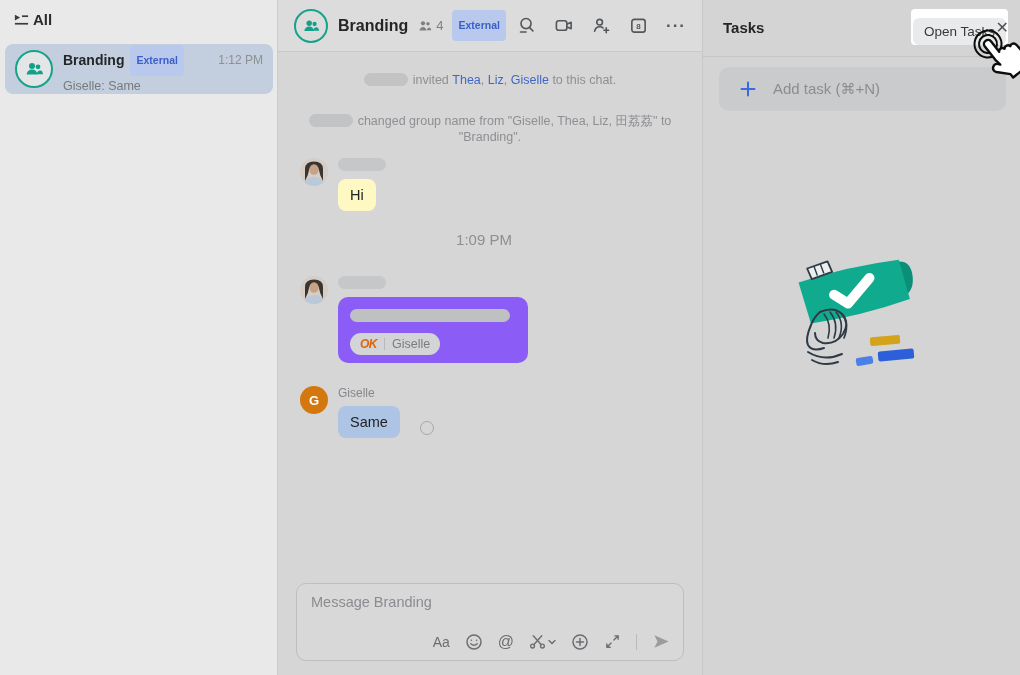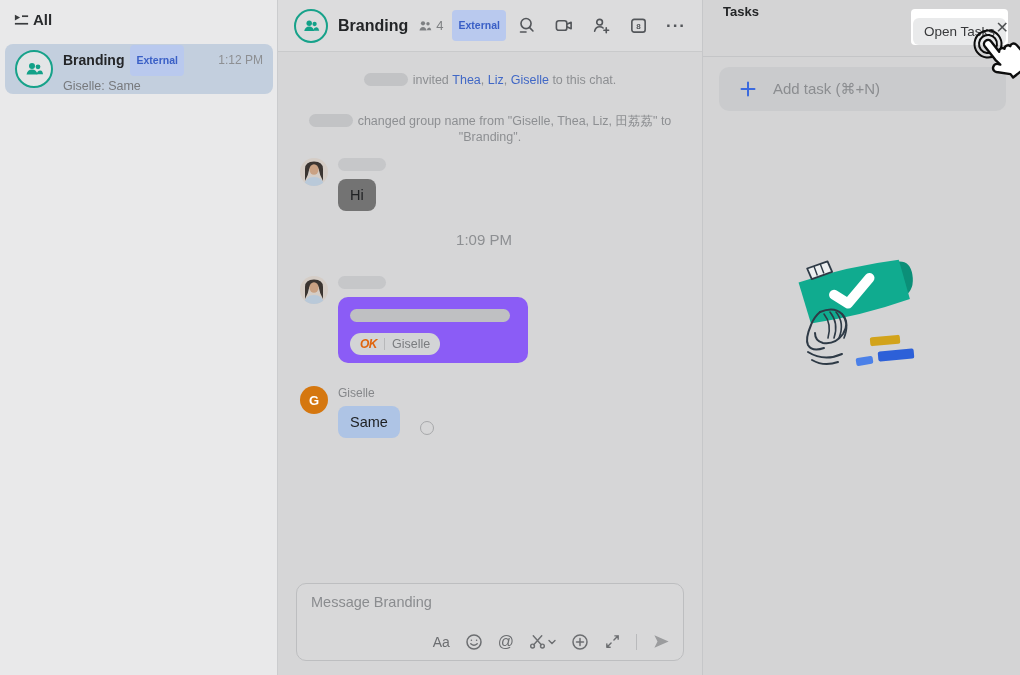--- a/index.html
+++ b/index.html
@@ -42,21 +42,21 @@
 
   .sysline { position:absolute; left:0; right:0; text-align:center; font-size:12.5px; color:#8d8f92; }
   .sysline .link { color:#4168c6; text-decoration:none; font-weight:500; cursor:pointer; }
   .redact-pill { display:inline-block; width:44px; height:13px; background:#c2c3c5;
                  border-radius:7px; vertical-align:-2px; margin-right:5px; }
 
   .msg { position:absolute; display:flex; gap:10px; }
   .msg-avatar { width:28px; height:28px; border-radius:50%; overflow:hidden; flex:none; cursor:pointer; }
   .name-pill { width:48px; height:13px; background:#c6c7c9; border-radius:7px; margin-bottom:8px; }
   .name-text { font-size:12px; color:#85878a; margin-bottom:6px; }
-  .bubble { display:inline-block; background:#737373; color:#202224; font-size:14.5px;
+  .bubble { display:inline-block; background:#fef9c3; color:#202224; font-size:14.5px;
             padding:8px 12px; border-radius:8px; }
   .bubble.blue { background:#aec4e5; color:#1d1f21; }
   .big-bubble { width:190px; height:66px; background:#8b5cf6; border-radius:10px; padding:12px; }
   .redact-bar { width:160px; height:13px; background:#bfc0c2; border-radius:7px; }
   .reaction { display:inline-flex; align-items:center; gap:7px; margin-top:11px;
               background:#d3d4d6; border-radius:13px; padding:4px 10px; cursor:pointer; }
   .ok-emoji { font-size:12px; font-weight:800; font-style:italic; color:#e0650e; letter-spacing:-0.5px; }
   .reaction .vdiv { width:1px; height:12px; background:#b7b8ba; }
   .reaction .r-user { font-size:12.5px; color:#7a7c7f; }
   .time-divider { position:absolute; left:0; right:12px; text-align:center; font-size:15px; color:#8d8f92; }
@@ -77,21 +77,21 @@
   .comp-icons > * { cursor:pointer; }
   .aa-glyph { font-size:14px; color:#6c6e71; }
   .at-glyph { font-size:16px; font-weight:500; color:#6c6e71; }
   .ci-vdiv { width:1px; height:16px; background:#b9babc; cursor:default; }
   .scissors-wrap { display:flex; align-items:center; gap:2px; }
 
   
   #tasks { position:absolute; left:702px; top:0; width:318px; height:675px;
            background:#d4d4d5; border-left:1px solid #c6c7c9; }
   .t-header { position:absolute; left:0; top:0; right:0; height:57px; border-bottom:1px solid #c4c5c7; }
-  .t-title { position:absolute; left:20px; top:4px; font-size:13px; font-weight:700; color:#232527;text-align:right; }
+  .t-title { position:absolute; left:20px; top:19px; font-size:15px; font-weight:700; color:#232527;text-align:right; }
   .spotlight { position:absolute; left:208px; top:9px; width:97px; height:36px; background:#ffffff;
                border-radius:4px; display:flex; align-items:flex-end; justify-content:center; z-index:10; }
   .open-btn { background:#e9eaeb; border:none; border-radius:6px; padding:6px 11px;
               font-size:13.5px; color:#38393b; font-family:inherit; cursor:pointer; }
   .close-x { position:absolute; right:11px; top:18px; font-size:16px; color:#505254; cursor:pointer; z-index:10; }
   .add-task { position:absolute; left:16px; top:67px; right:14px; height:44px; background:#cacbcd;
               border-radius:10px; display:flex; align-items:center; padding:0 20px; gap:16px; cursor:pointer; }
   .add-task .plus { color:#3b6ade; }
   .add-task-label { font-size:15px; color:#8b8d90; }
   .empty-ill { position:absolute; left:69px; top:252px; }

